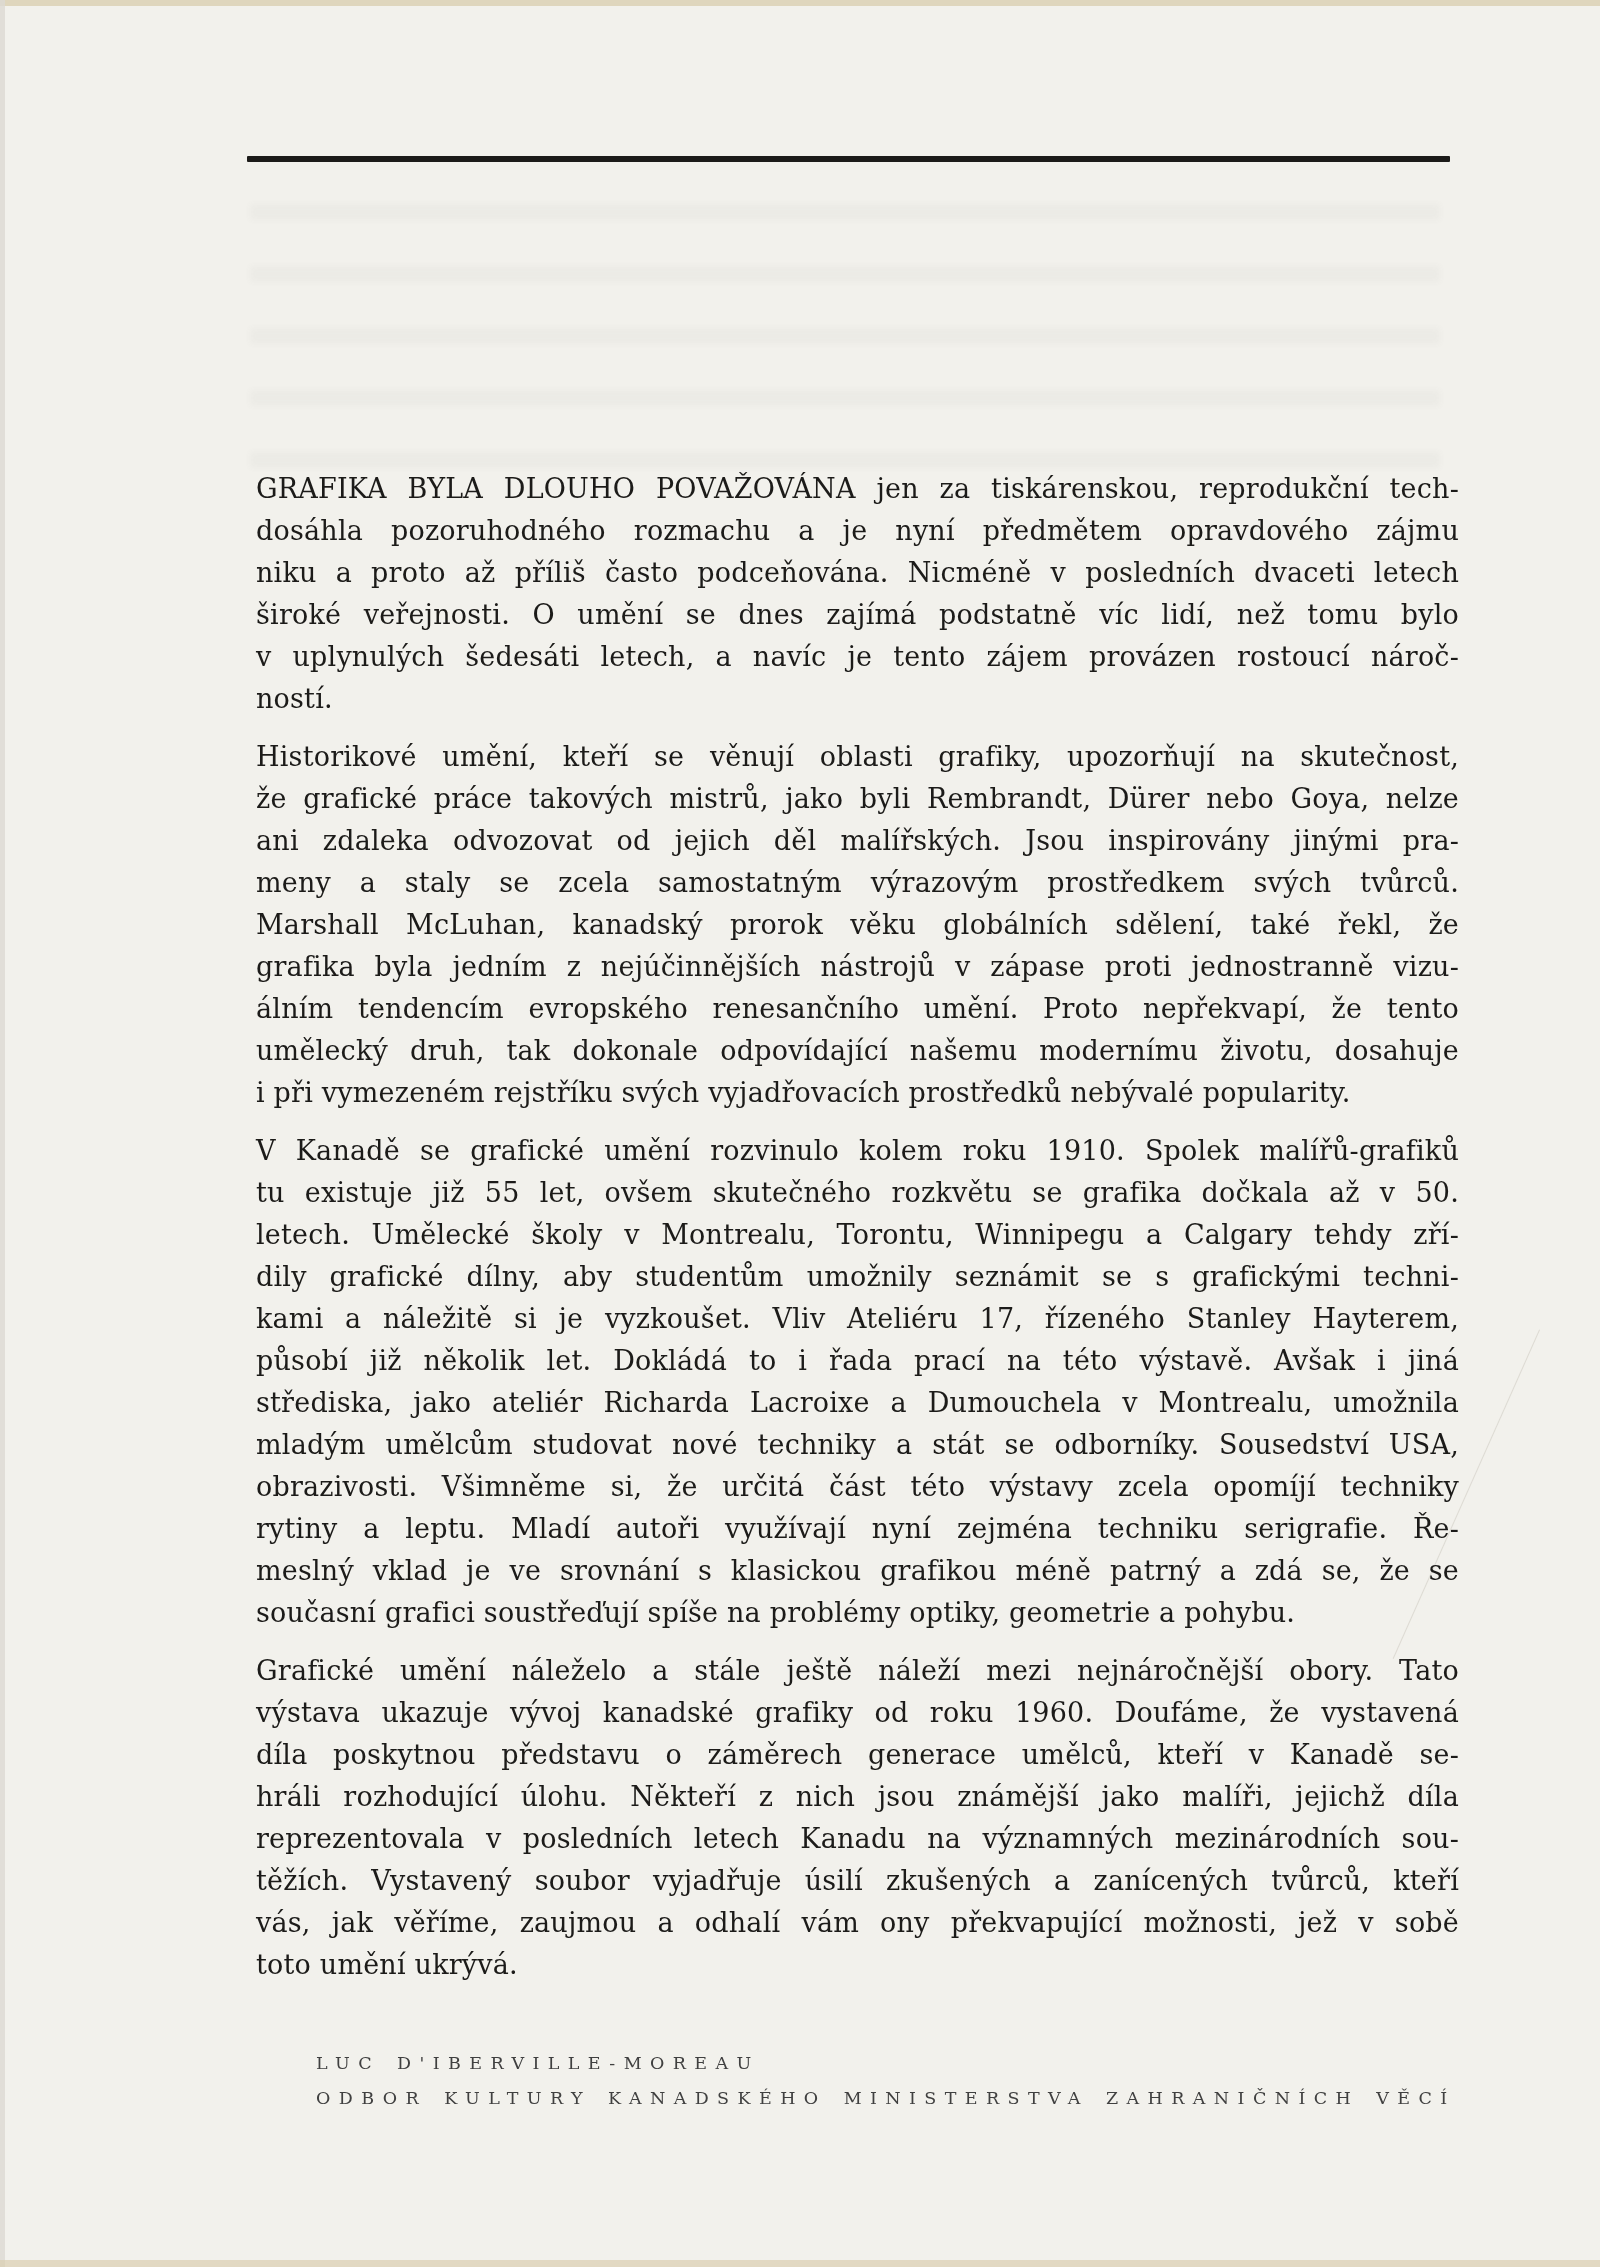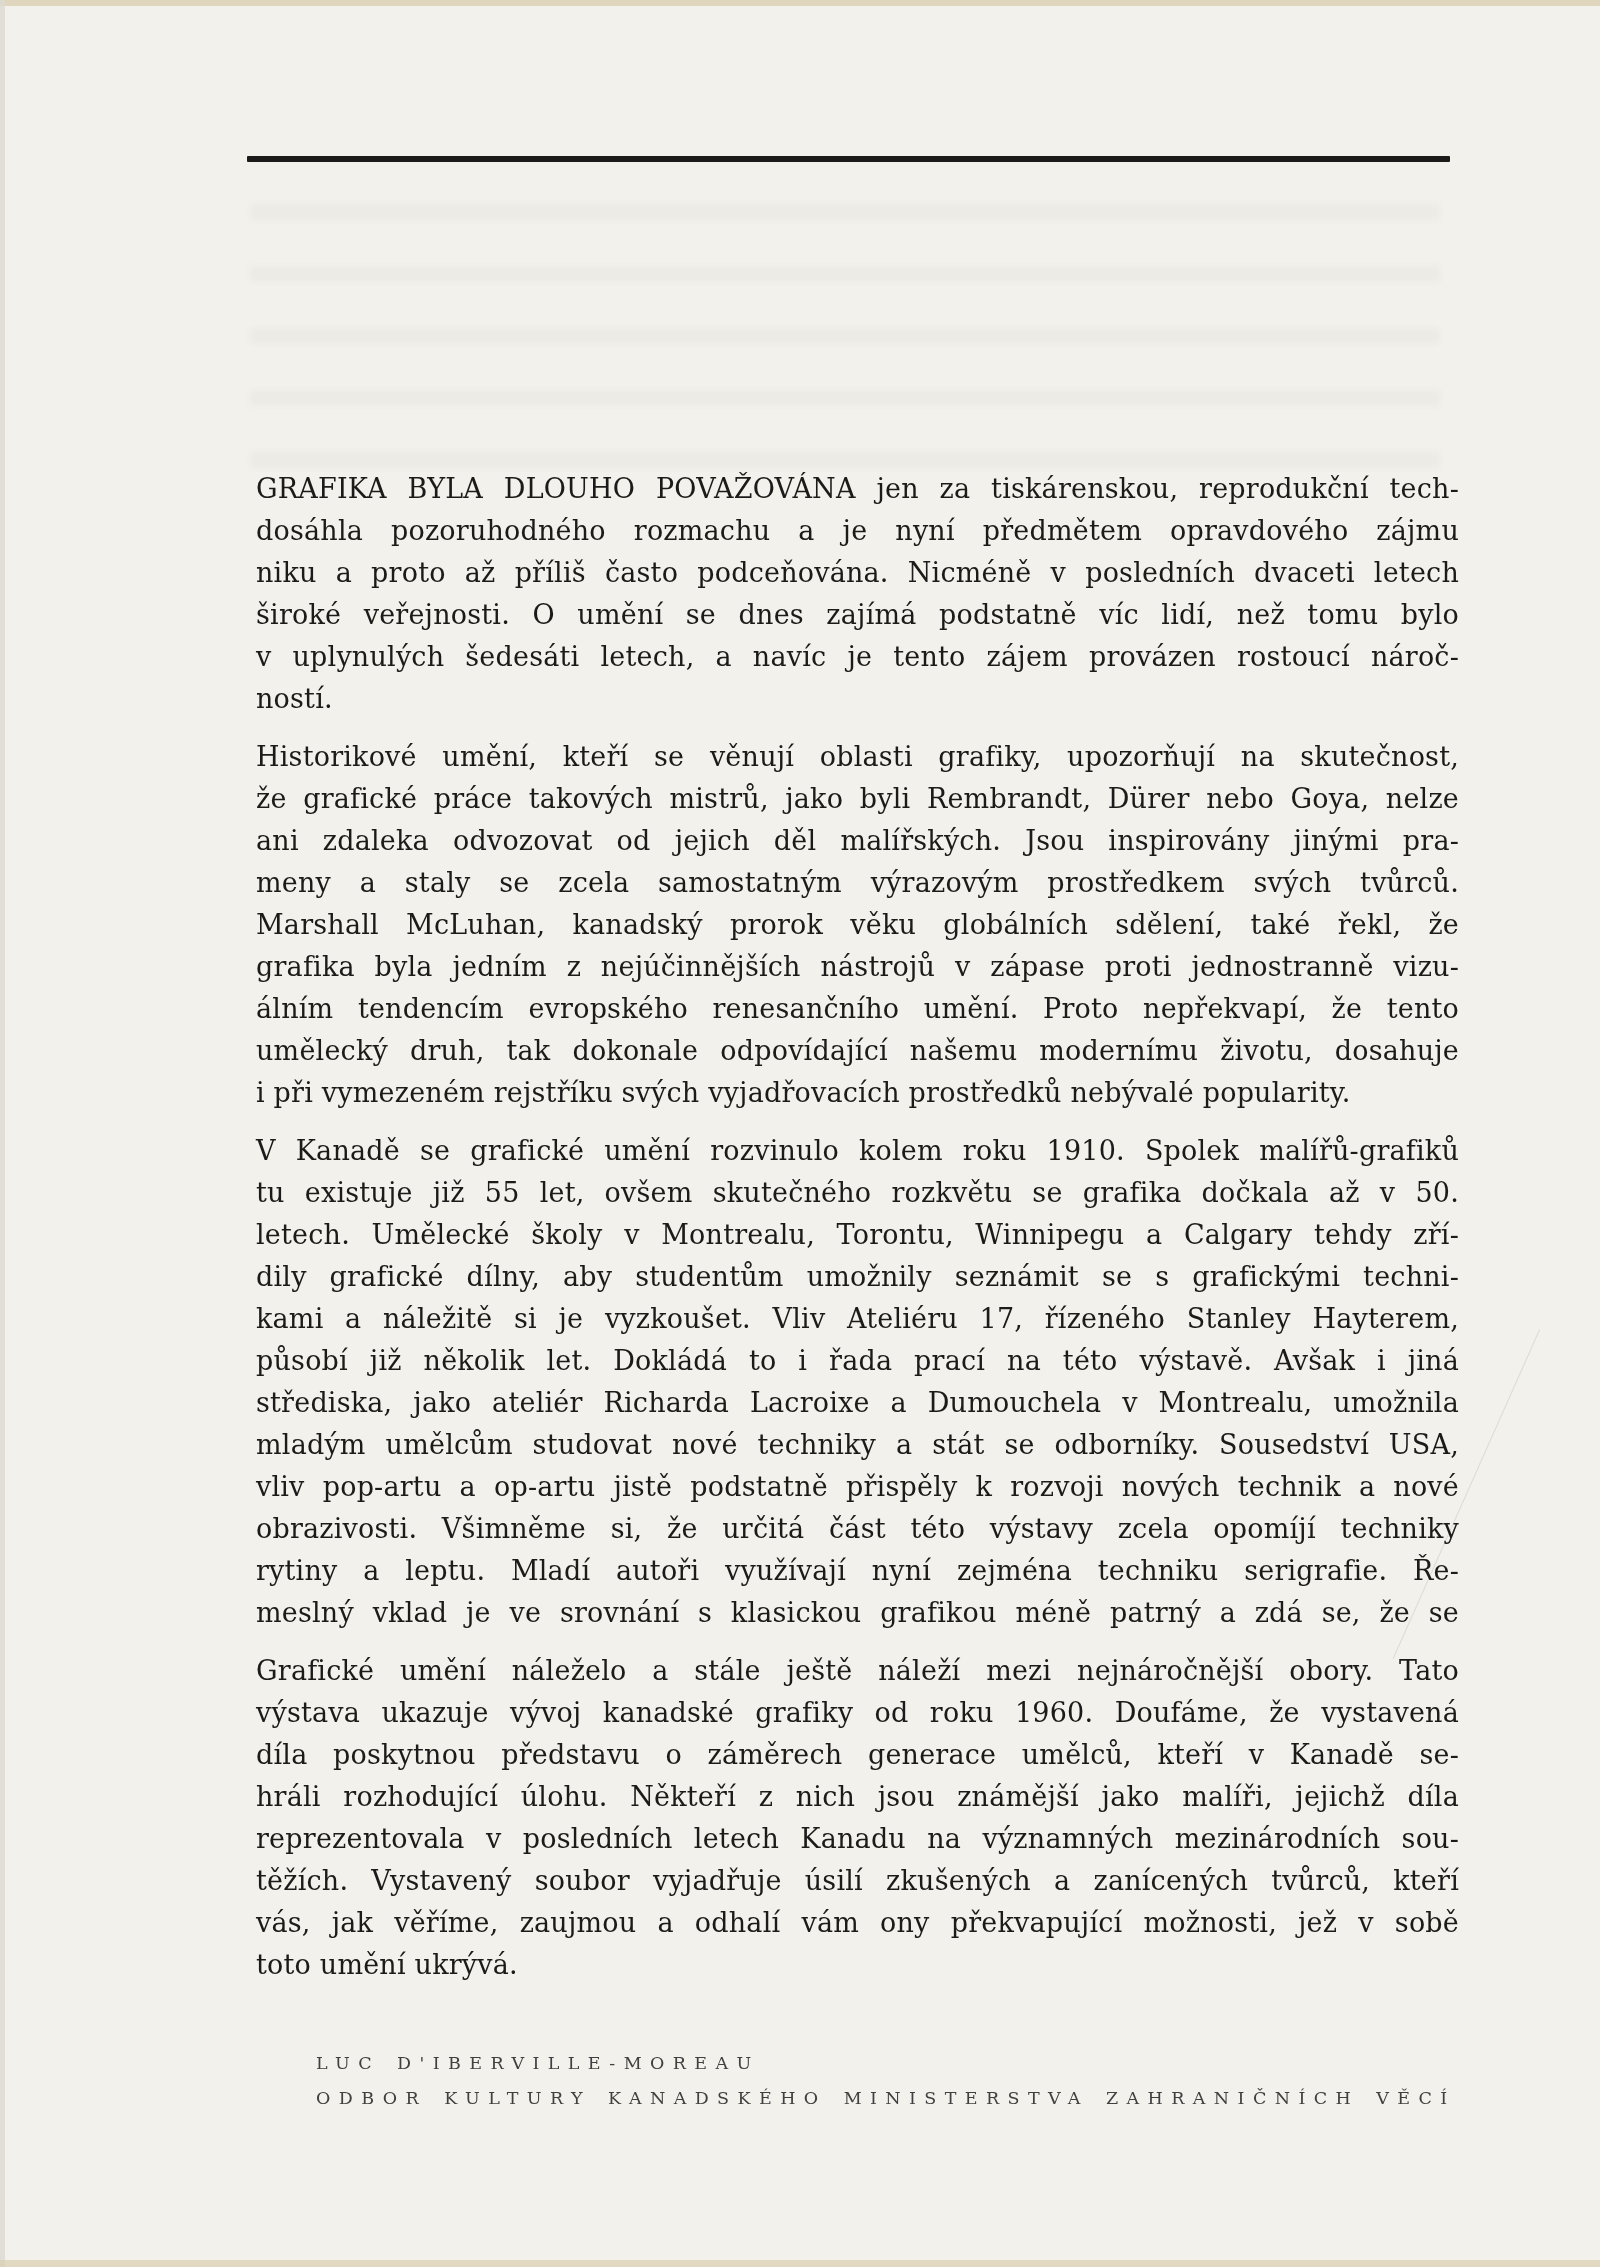--- a/index.html
+++ b/index.html
@@ -103,24 +103,24 @@
       </div>
     <div class="paragraph">
         <div class="line">V Kanadě se grafické umění rozvinulo kolem roku 1910. Spolek malířů-grafiků</div>
         <div class="line">tu existuje již 55 let, ovšem skutečného rozkvětu se grafika dočkala až v 50.</div>
         <div class="line">letech. Umělecké školy v Montrealu, Torontu, Winnipegu a Calgary tehdy zří-</div>
         <div class="line">dily grafické dílny, aby studentům umožnily seznámit se s grafickými techni-</div>
         <div class="line">kami a náležitě si je vyzkoušet. Vliv Ateliéru 17, řízeného Stanley Hayterem,</div>
         <div class="line">působí již několik let. Dokládá to i řada prací na této výstavě. Avšak i jiná</div>
         <div class="line">střediska, jako ateliér Richarda Lacroixe a Dumouchela v Montrealu, umožnila</div>
         <div class="line">mladým umělcům studovat nové techniky a stát se odborníky. Sousedství USA,</div>
-        <div class="line">vliv pop-artu a op-artu jistě podstatně přispěly k rozvoji nových technik a nové</div>
         <div class="line">obrazivosti. Všimněme si, že určitá část této výstavy zcela opomíjí techniky</div>
         <div class="line">rytiny a leptu. Mladí autoři využívají nyní zejména techniku serigrafie. Ře-</div>
         <div class="line">meslný vklad je ve srovnání s klasickou grafikou méně patrný a zdá se, že se</div>
+        <div class="line last">současní grafici soustřeďují spíše na problémy optiky, geometrie a pohybu.</div>
       </div>
     <div class="paragraph">
         <div class="line">Grafické umění náleželo a stále ještě náleží mezi nejnáročnější obory. Tato</div>
         <div class="line">výstava ukazuje vývoj kanadské grafiky od roku 1960. Doufáme, že vystavená</div>
         <div class="line">díla poskytnou představu o záměrech generace umělců, kteří v Kanadě se-</div>
         <div class="line">hráli rozhodující úlohu. Někteří z nich jsou známější jako malíři, jejichž díla</div>
         <div class="line">reprezentovala v posledních letech Kanadu na významných mezinárodních sou-</div>
         <div class="line">těžích. Vystavený soubor vyjadřuje úsilí zkušených a zanícených tvůrců, kteří</div>
         <div class="line">vás, jak věříme, zaujmou a odhalí vám ony překvapující možnosti, jež v sobě</div>
         <div class="line last">toto umění ukrývá.</div>

